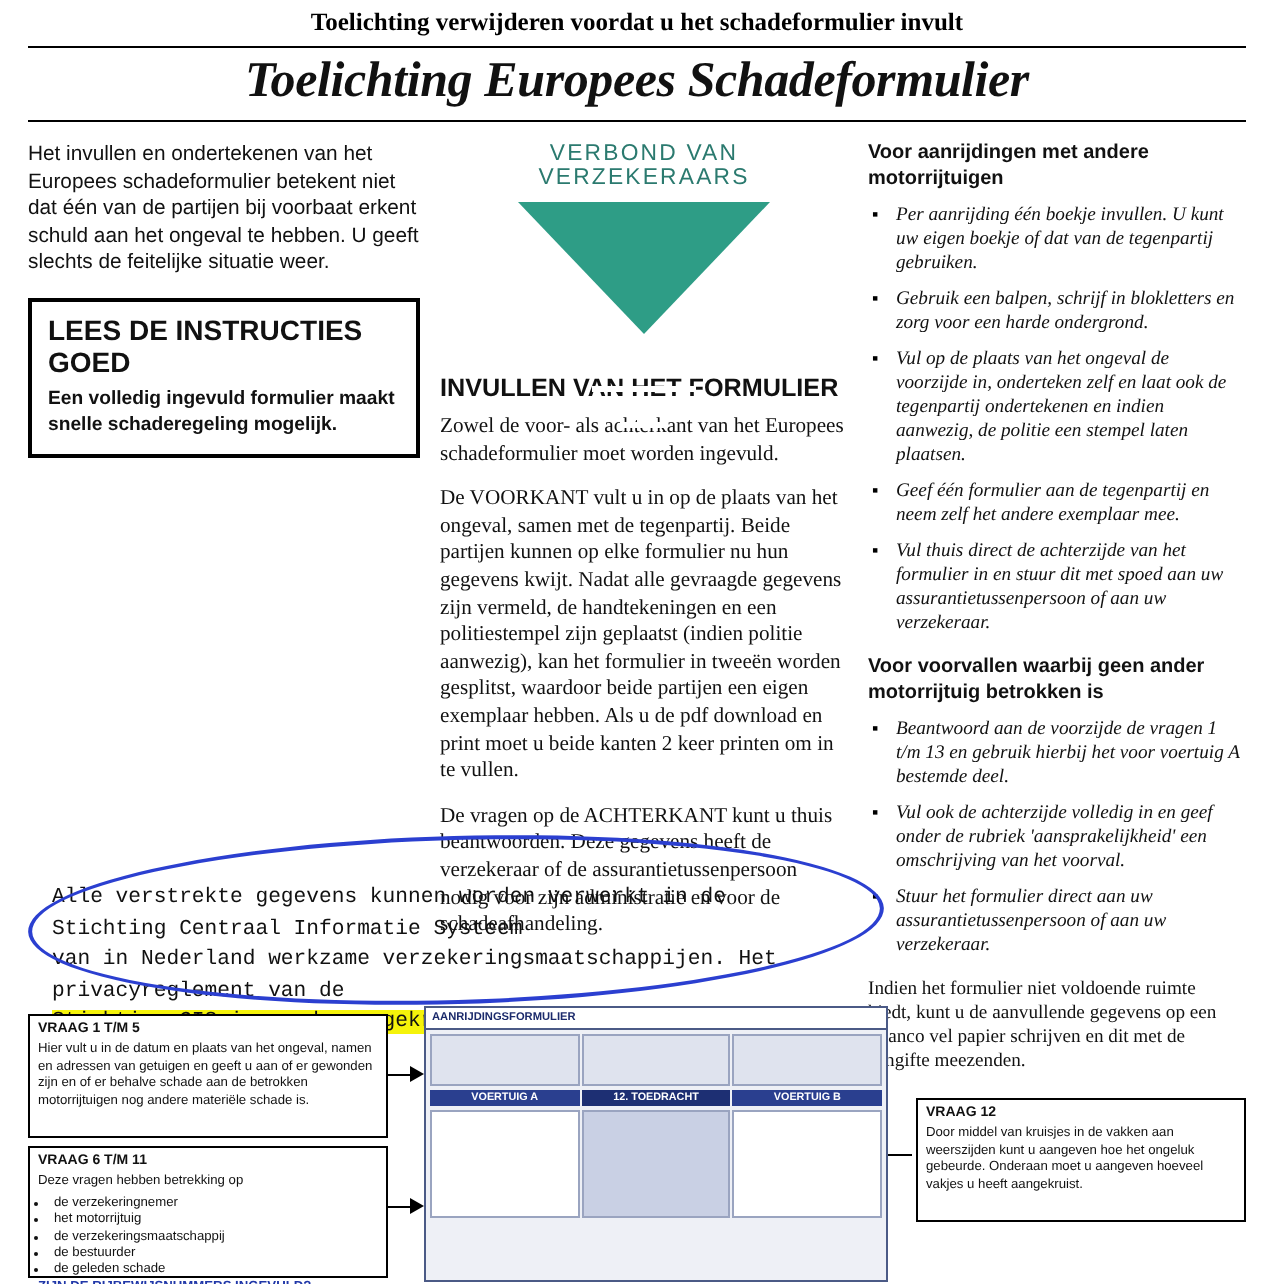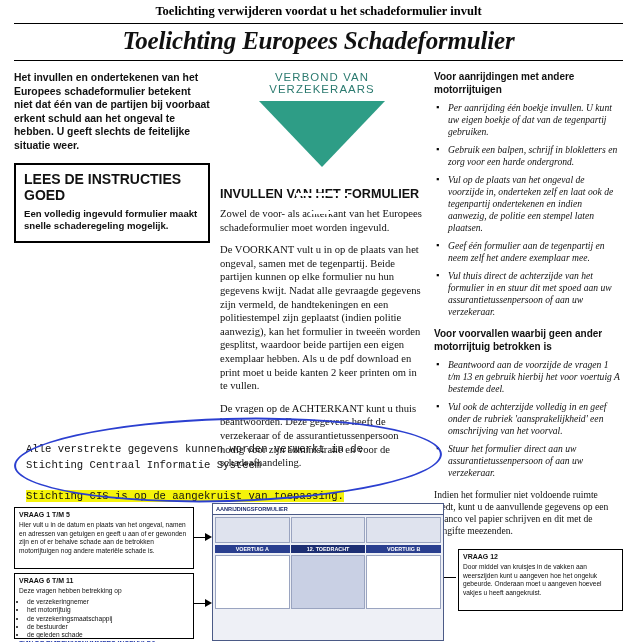--- a/index.html
+++ b/index.html
@@ -40,21 +40,21 @@
     display:flex;
     margin:10px 14px 0 14px;
     gap:10px;
   }
   .colL{width:196px;}
   .colM{width:204px;}
   .colR{width:186px;}
 
   .lead{
     font-family:"Liberation Sans", sans-serif;
-    font-weight:bold;
+    font-weight:normal;
     font-size:10.4px;
     line-height:13.6px;
     margin-bottom:10px;
   }
   .boxed{
     border:2px solid #000;
     padding:6px 8px 8px 8px;
     margin-top:6px;
   }
   .boxed .bt{
@@ -267,21 +267,21 @@
         <li>Vul ook de achterzijde volledig in en geef onder de rubriek 'aansprakelijkheid' een omschrijving van het voorval.</li>
         <li>Stuur het formulier direct aan uw assurantietussenpersoon of aan uw verzekeraar.</li>
       </ul>
       <div class="rpara">Indien het formulier niet voldoende ruimte biedt, kunt u de aanvullende gegevens op een bij anco vel papier schrijven en dit met de aangifte meezenden.</div>
     </div>
   </div>
 
   <div class="ellipse-zone">
     <div class="etext">
       <span>Alle verstrekte gegevens kunnen worden verwerkt in de Stichting Centraal Informatie Systeem</span><br>
-      <br>
+      <span>van in Nederland werkzame verzekeringsmaatschappijen. Het privacyreglement van de</span><br>
       <span class="hl">Stichting CIS is op de aangekruist van toepassing.</span>
     </div>
     <div class="ellipse"></div>
   </div>
 
   <div class="bottom">
 
     <div class="bnote" style="left:0;top:4px;width:180px;height:62px;">
       <span class="bh">VRAAG 1 T/M 5</span>
       <span>Hier vult u in de datum en plaats van het ongeval, namen en adressen van getuigen en geeft u aan of er gewonden zijn en of er behalve schade aan de betrokken motorrijtuigen nog andere materiële schade is.</span>

